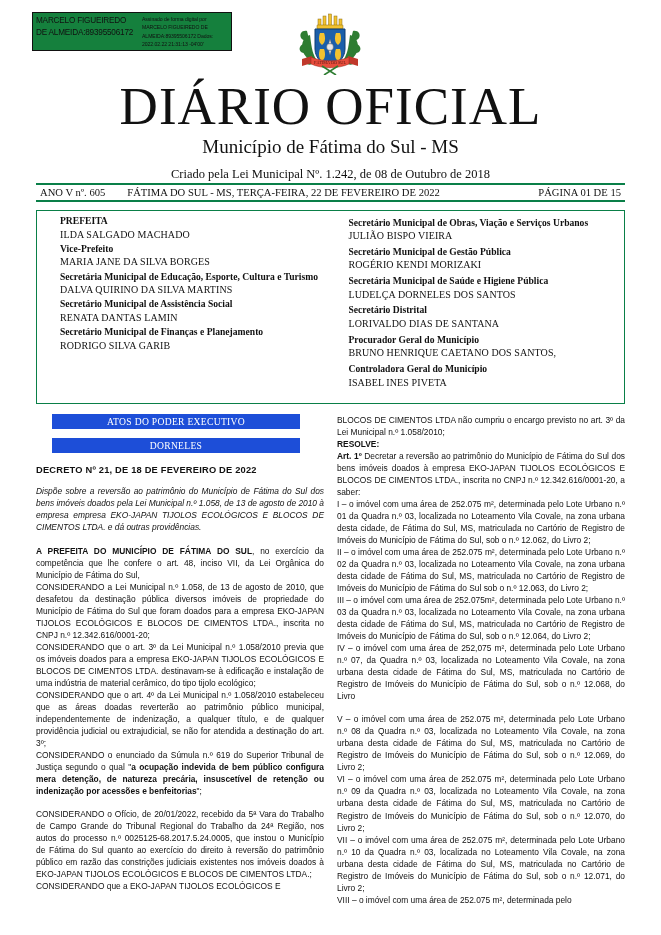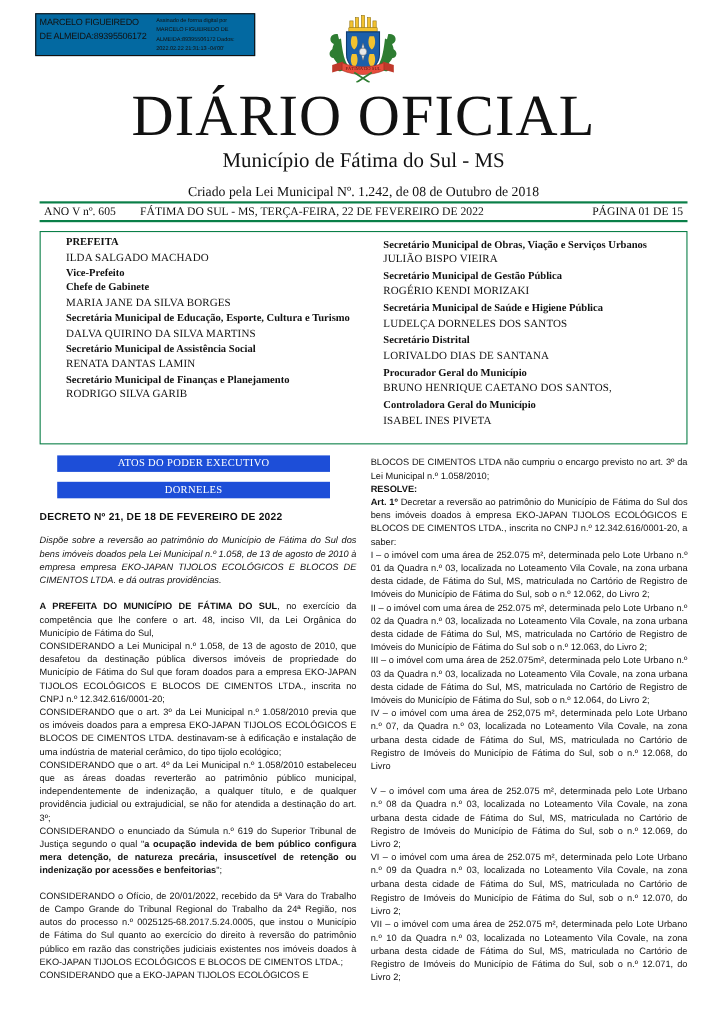--- a/index.html
+++ b/index.html
@@ -26,21 +26,21 @@
   
   .sig-box {
     position: absolute;
     left: 32px;
     top: 12px;
     width: 200px;
     border: 1px solid #111;
     display: flex;
     box-sizing: border-box;
     padding: 2px 3px;
-    background: #0369a1;
+    background: #15803d;
   }
   .sig-left {
     font-family: "Liberation Sans", sans-serif;
     font-size: 8.2px;
     line-height: 1.45;
     letter-spacing: -0.2px;
     color: #111;
     width: 103px;
     flex: none;
   }
@@ -281,21 +281,20 @@
     <span class="issue-year">ANO V nº. 605</span>
     <span class="issue-center">FÁTIMA DO SUL - MS, TERÇA-FEIRA,  22  DE FEVEREIRO DE 2022</span>
     <span class="issue-page">PÁGINA 01 DE 15</span>
   </div>
 
   <div class="officials">
     <div class="off-col left">
       <div class="off-role">PREFEITA</div>
       <div class="off-name">ILDA SALGADO MACHADO</div>
       <div class="off-role">Vice-Prefeito</div>
-      <div class="off-role">Chefe de Gabinete</div>
       <div class="off-name">MARIA JANE DA SILVA BORGES</div>
       <div class="off-role">Secretária Municipal de Educação, Esporte, Cultura e Turismo</div>
       <div class="off-name">DALVA QUIRINO DA SILVA MARTINS</div>
       <div class="off-role">Secretário Municipal de Assistência Social</div>
       <div class="off-name">RENATA DANTAS LAMIN</div>
       <div class="off-role">Secretário Municipal de Finanças e Planejamento</div>
       <div class="off-name">RODRIGO SILVA GARIB</div>
     </div>
     <div class="off-col right">
       <div class="off-role">Secretário Municipal de Obras, Viação e Serviços Urbanos</div>
@@ -333,15 +332,16 @@
     <p class="para">BLOCOS DE CIMENTOS LTDA não cumpriu o encargo previsto no art. 3º da  Lei Municipal n.º 1.058/2010;</p>
     <p class="para"><span class="b">RESOLVE:</span></p>
     <p class="para"><span class="b">Art. 1º</span><span> Decretar a reversão ao patrimônio do Município de Fátima do Sul dos bens imóveis doados à empresa EKO-JAPAN TIJOLOS ECOLÓGICOS E BLOCOS DE CIMENTOS LTDA., inscrita no CNPJ n.º 12.342.616/0001-20, a saber:</span></p>
     <p class="para">I – o imóvel com uma área de 252.075 m², determinada pelo Lote Urbano n.º 01 da Quadra n.º 03, localizada no Loteamento Vila Covale, na zona urbana desta cidade, de Fátima do Sul, MS, matriculada no Cartório de Registro de Imóveis do Município de Fátima do Sul, sob o n.º 12.062, do Livro 2;</p>
     <p class="para">II – o imóvel com uma área de 252.075 m², determinada pelo Lote Urbano n.º 02 da Quadra n.º 03, localizada no Loteamento Vila Covale, na zona urbana desta cidade de Fátima do Sul, MS, matriculada no Cartório de Registro de Imóveis do Município de Fátima do Sul sob o n.º 12.063, do Livro 2;</p>
     <p class="para">III – o imóvel com uma área de 252.075m², determinada pelo Lote Urbano n.º 03 da Quadra n.º 03, localizada no Loteamento Vila Covale, na zona urbana desta cidade de Fátima do Sul, MS, matriculada no Cartório de Registro de Imóveis do Município de Fátima do Sul, sob o n.º 12.064, do Livro 2;</p>
     <p class="para">IV – o imóvel com uma área de 252,075 m², determinada pelo Lote Urbano n.º 07, da Quadra n.º 03, localizada no Loteamento Vila Covale, na zona urbana desta cidade de Fátima do Sul, MS, matriculada no Cartório de Registro de Imóveis do Município de Fátima do Sul, sob o n.º 12.068, do Livro</p>
     <p class="para spaced">V – o imóvel com uma área de 252.075 m², determinada pelo Lote Urbano n.º 08 da Quadra n.º 03, localizada no Loteamento Vila Covale, na zona urbana desta cidade de Fátima do Sul, MS, matriculada no Cartório de Registro de Imóveis do Município de Fátima do Sul, sob  o n.º 12.069, do Livro 2;</p>
     <p class="para">VI – o imóvel com uma área de 252.075 m², determinada pelo Lote Urbano n.º 09 da Quadra n.º 03, localizada no Loteamento Vila Covale, na zona urbana desta cidade de Fátima do Sul, MS, matriculada no Cartório de Registro de Imóveis do Município de Fátima do Sul, sob o n.º 12.070, do Livro 2;</p>
     <p class="para">VII – o imóvel com uma área de 252.075 m², determinada pelo Lote Urbano n.º 10 da Quadra n.º 03, localizada no Loteamento Vila Covale, na zona urbana desta cidade de Fátima do Sul, MS, matriculada no Cartório de Registro de Imóveis do Município de Fátima do Sul, sob o n.º 12.071, do Livro 2;</p>
+    <p class="para">VIII – o imóvel com uma área de 252.075 m², determinada pelo</p>
   </div>
 
 </div>
 
 </body></html>

